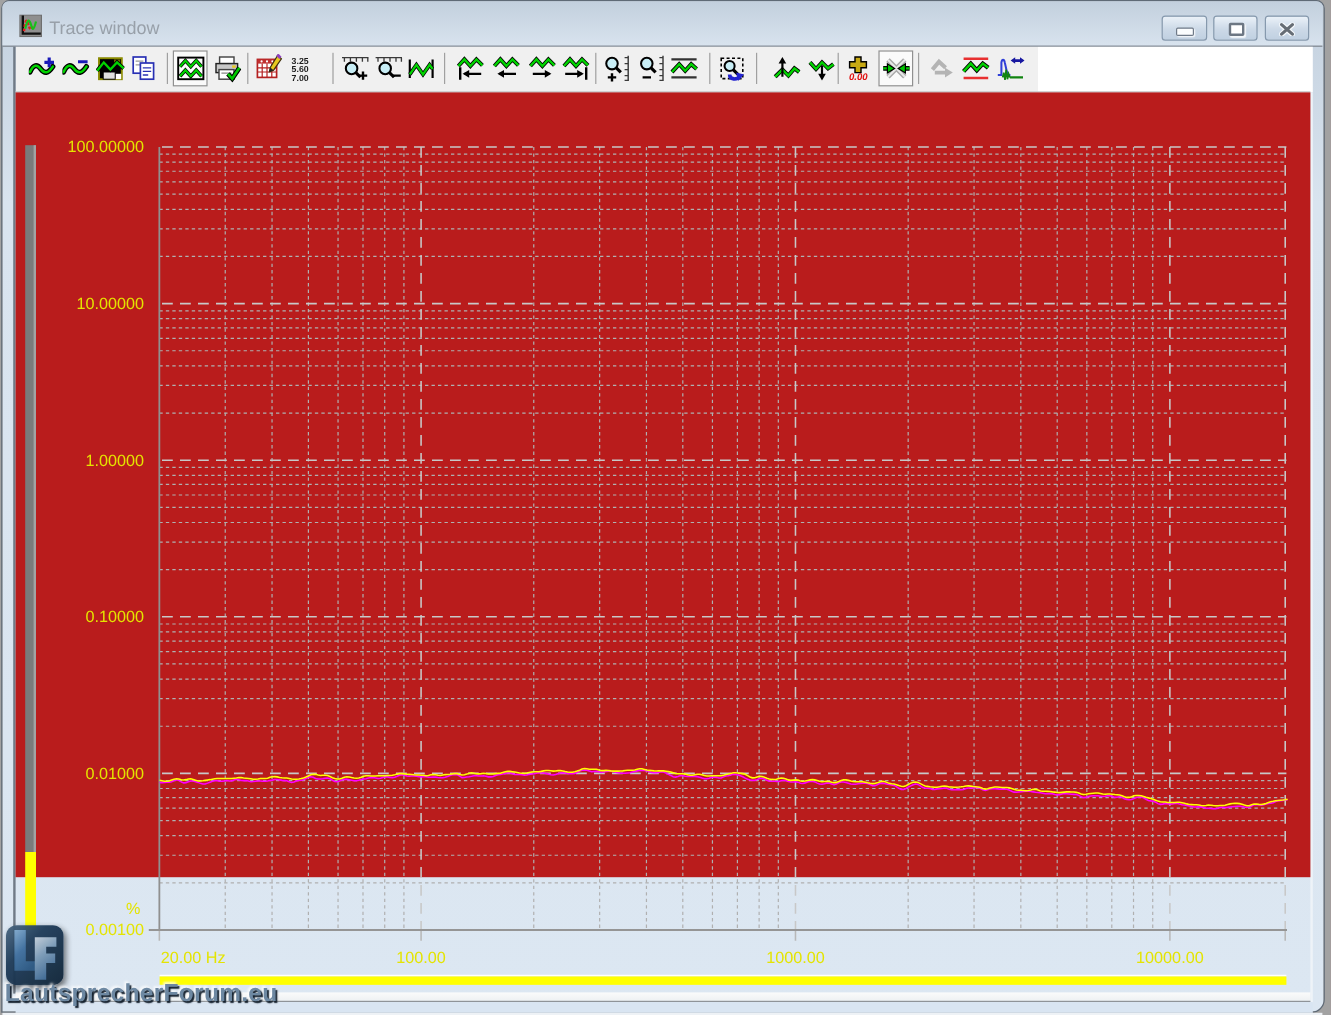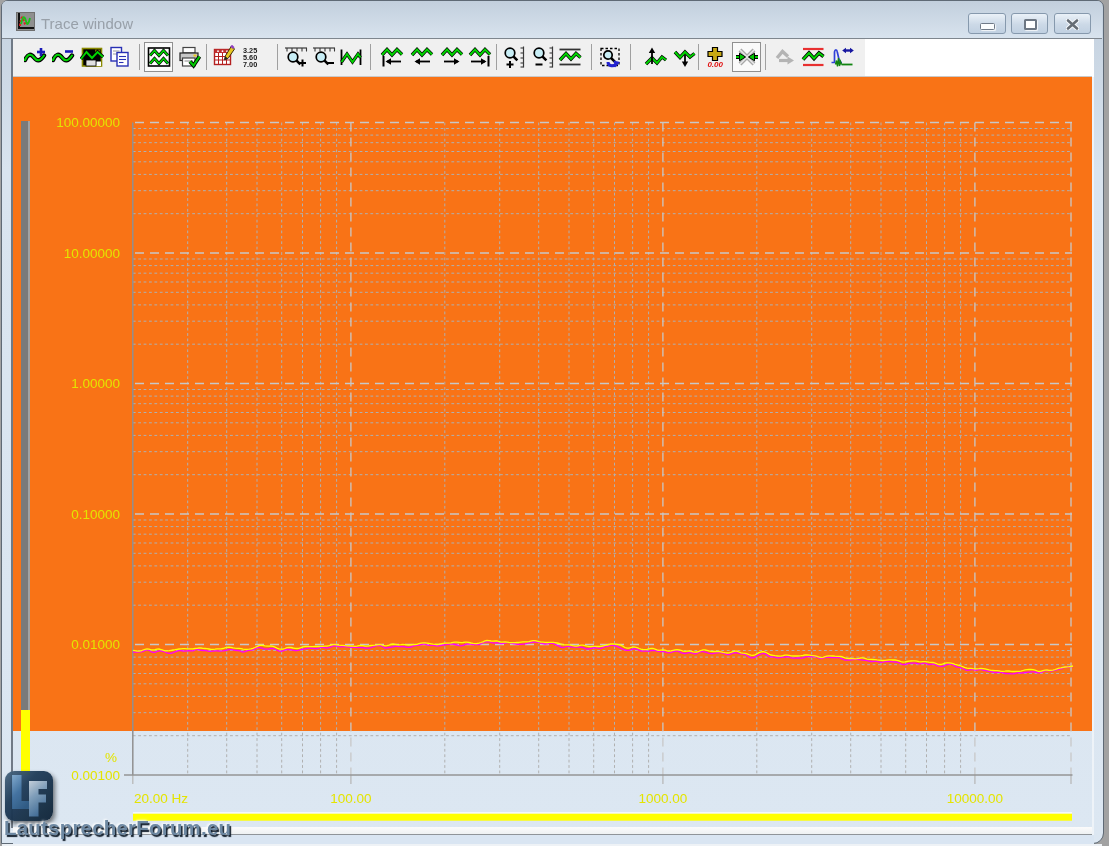--- a/index.html
+++ b/index.html
@@ -10,21 +10,21 @@
 body{background:#a2a2a2;}
 #titlebar{position:absolute;left:2px;top:1px;width:1100px;height:36.5px;
  background:linear-gradient(#c2cfdd,#d8e3ee);border-radius:5px 5px 0 0;}
 #tdiv{position:absolute;left:2px;top:37.5px;width:1100px;height:1px;background:#7e868e;}
 #ticon{position:absolute;left:16px;top:12px;width:19px;height:19px;}
 #ttext{position:absolute;left:41px;top:14.5px;font-size:15px;color:#98a0a9;}
 .wbtn{position:absolute;top:12.5px;width:37.5px;height:21px;border:1px solid #8699ad;
  border-radius:3px;background:linear-gradient(#eaf1f8,#ccd9e7 55%,#c0d0e1);box-sizing:border-box;}
 #toolbar{position:absolute;left:13px;top:38.5px;width:852px;height:38.5px;background:#f0f0f0;}
 #toolbarw{position:absolute;left:865px;top:38.5px;width:229px;height:38.5px;background:#ffffff;}
-#client{position:absolute;left:13px;top:77px;width:1079px;height:654px;background:#f97316;}
+#client{position:absolute;left:13px;top:77px;width:1079px;height:654px;background:#b91c1c;}
 #botband{position:absolute;left:13px;top:827px;width:1079px;height:7px;
  background:linear-gradient(#fbfbfb,#eef1f3);}
 #botline{position:absolute;left:13px;top:834px;width:1079px;height:1px;background:#8f9499;}
 #botblue{position:absolute;left:13px;top:835px;width:1081px;height:9px;background:#d9e5f2;}
 #botwhite{position:absolute;left:13px;top:844px;width:1081px;height:2px;background:#eef2f6;}
 .sep{position:absolute;top:44px;width:1px;height:26px;background:#a0a0a0;}
 .ic{position:absolute;top:45px;width:24px;height:24px;text-align:center;}
 .pbtn{position:absolute;top:42px;width:29px;height:30px;border:1px solid #909090;
  background:#fafafa;box-sizing:border-box;}
 #lflogo{position:absolute;left:5px;top:771px;width:48px;height:50px;border-radius:9px;

